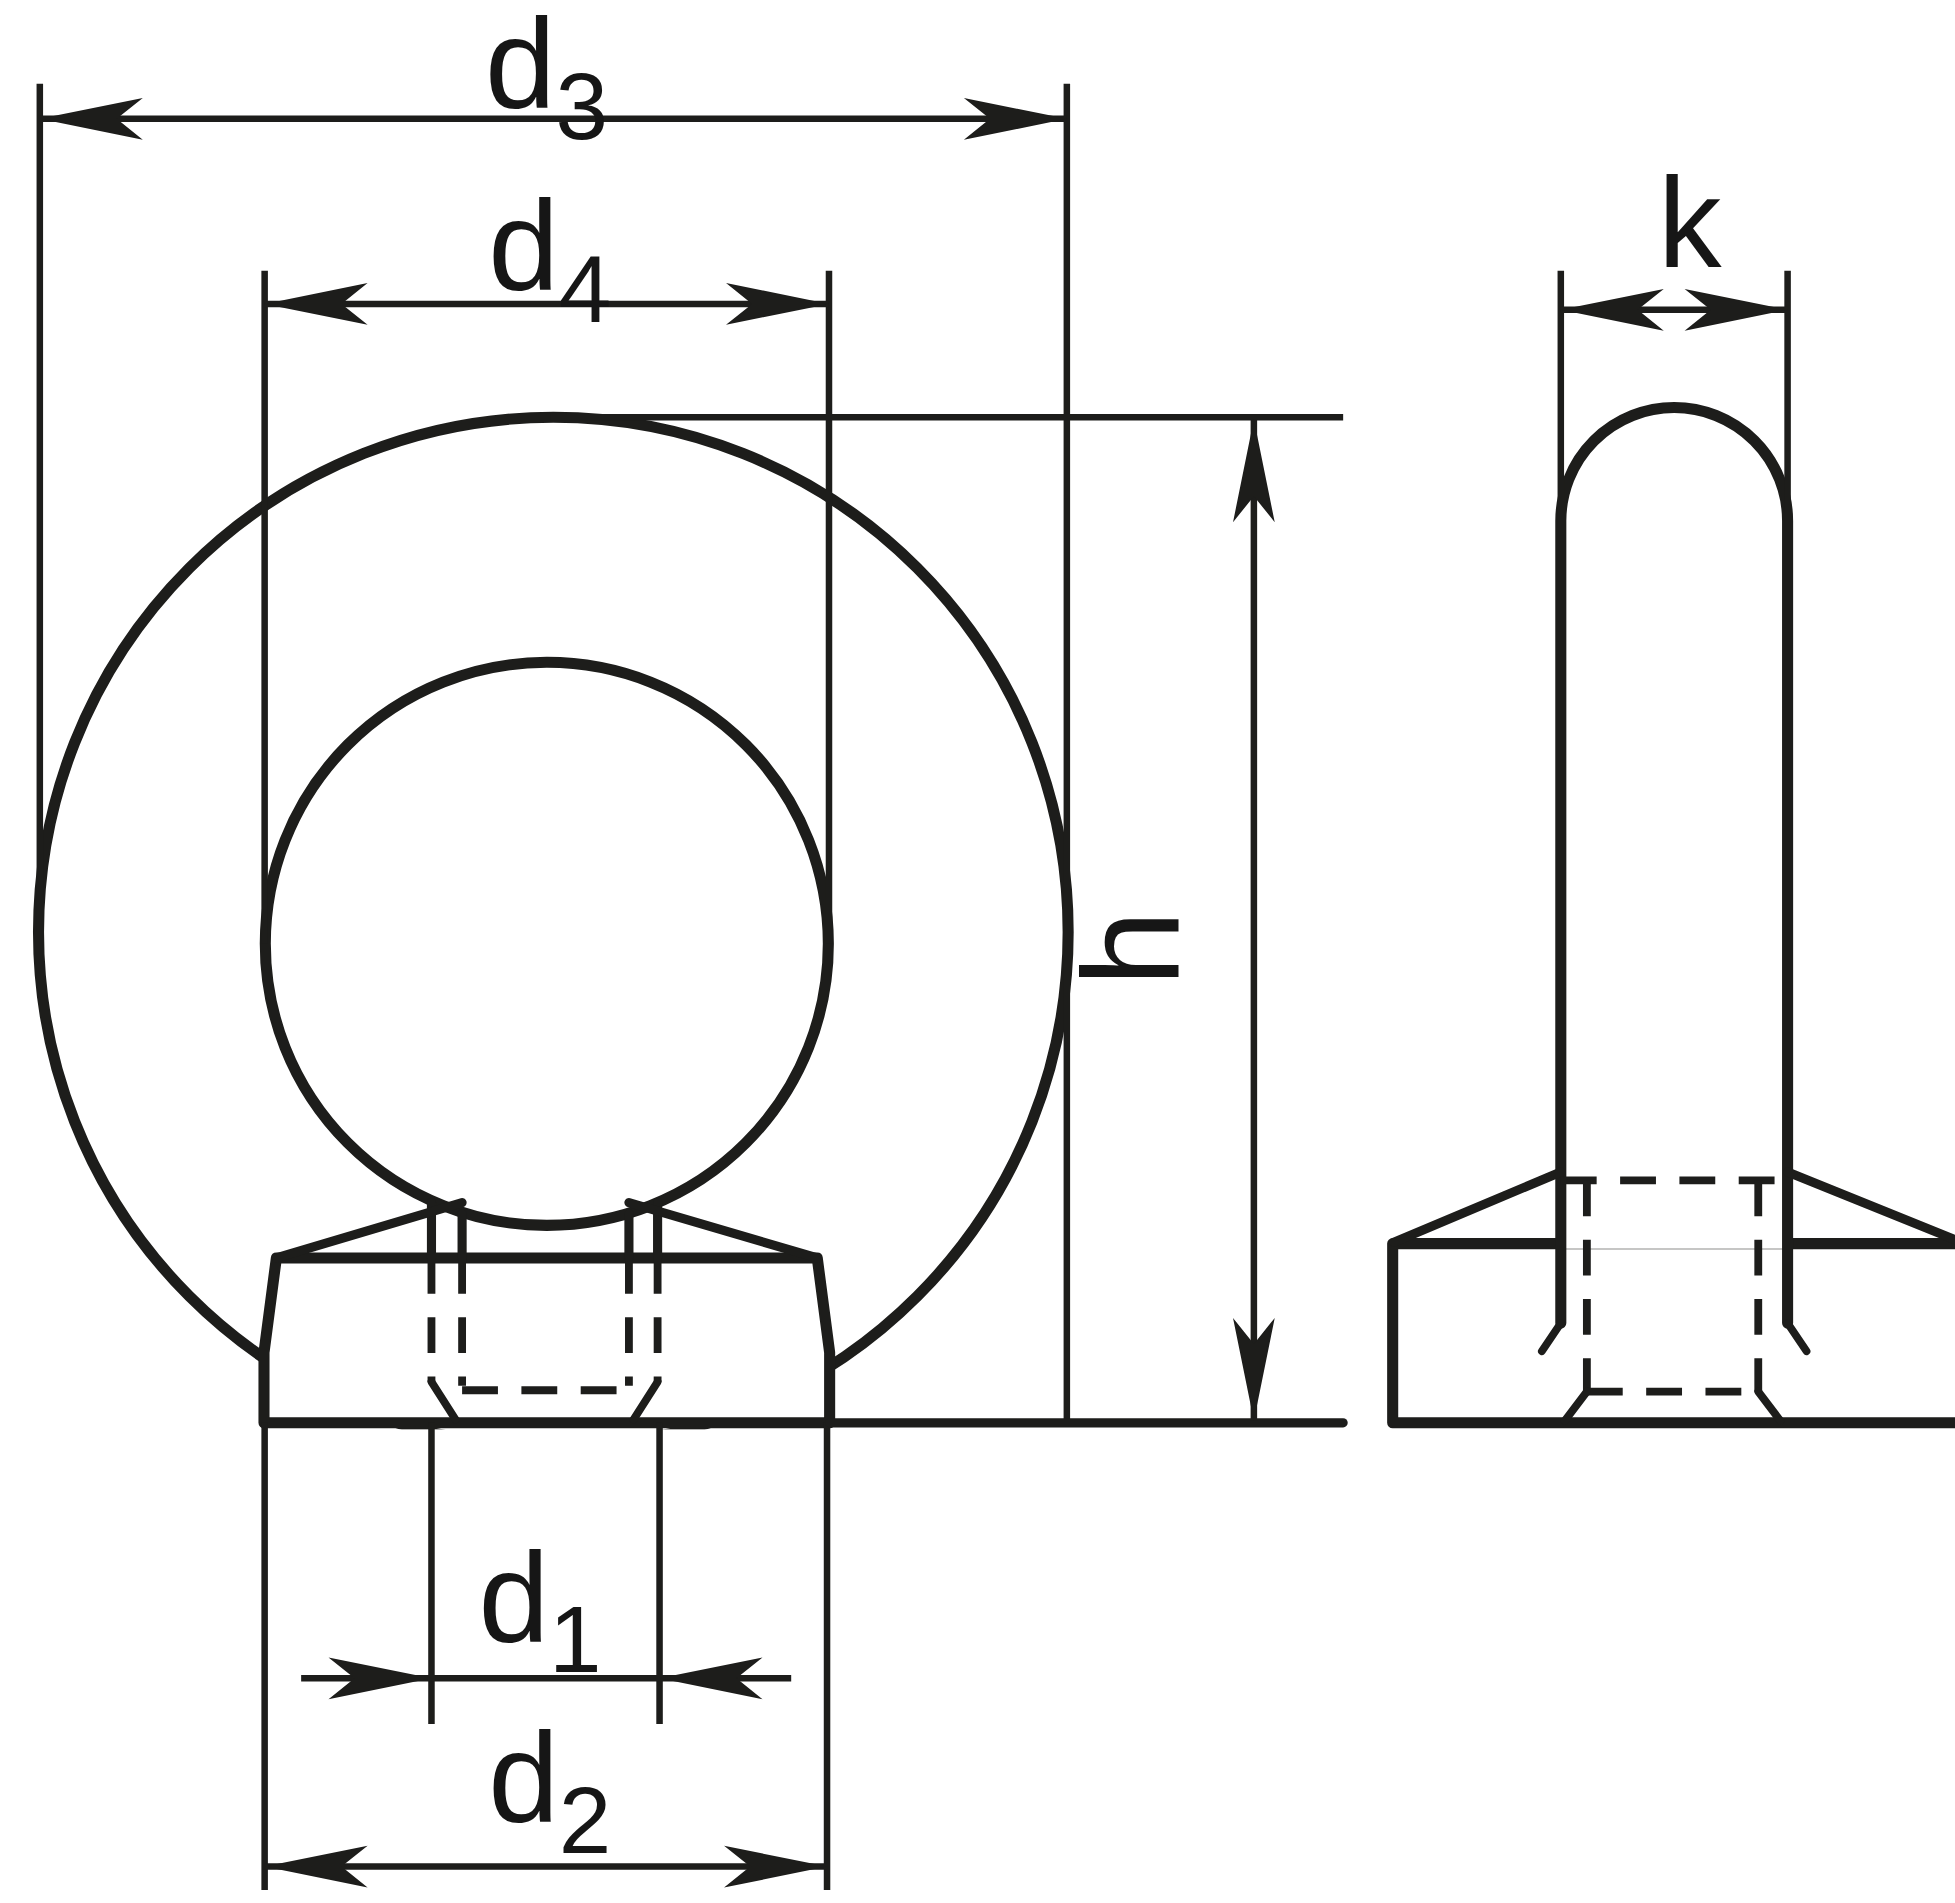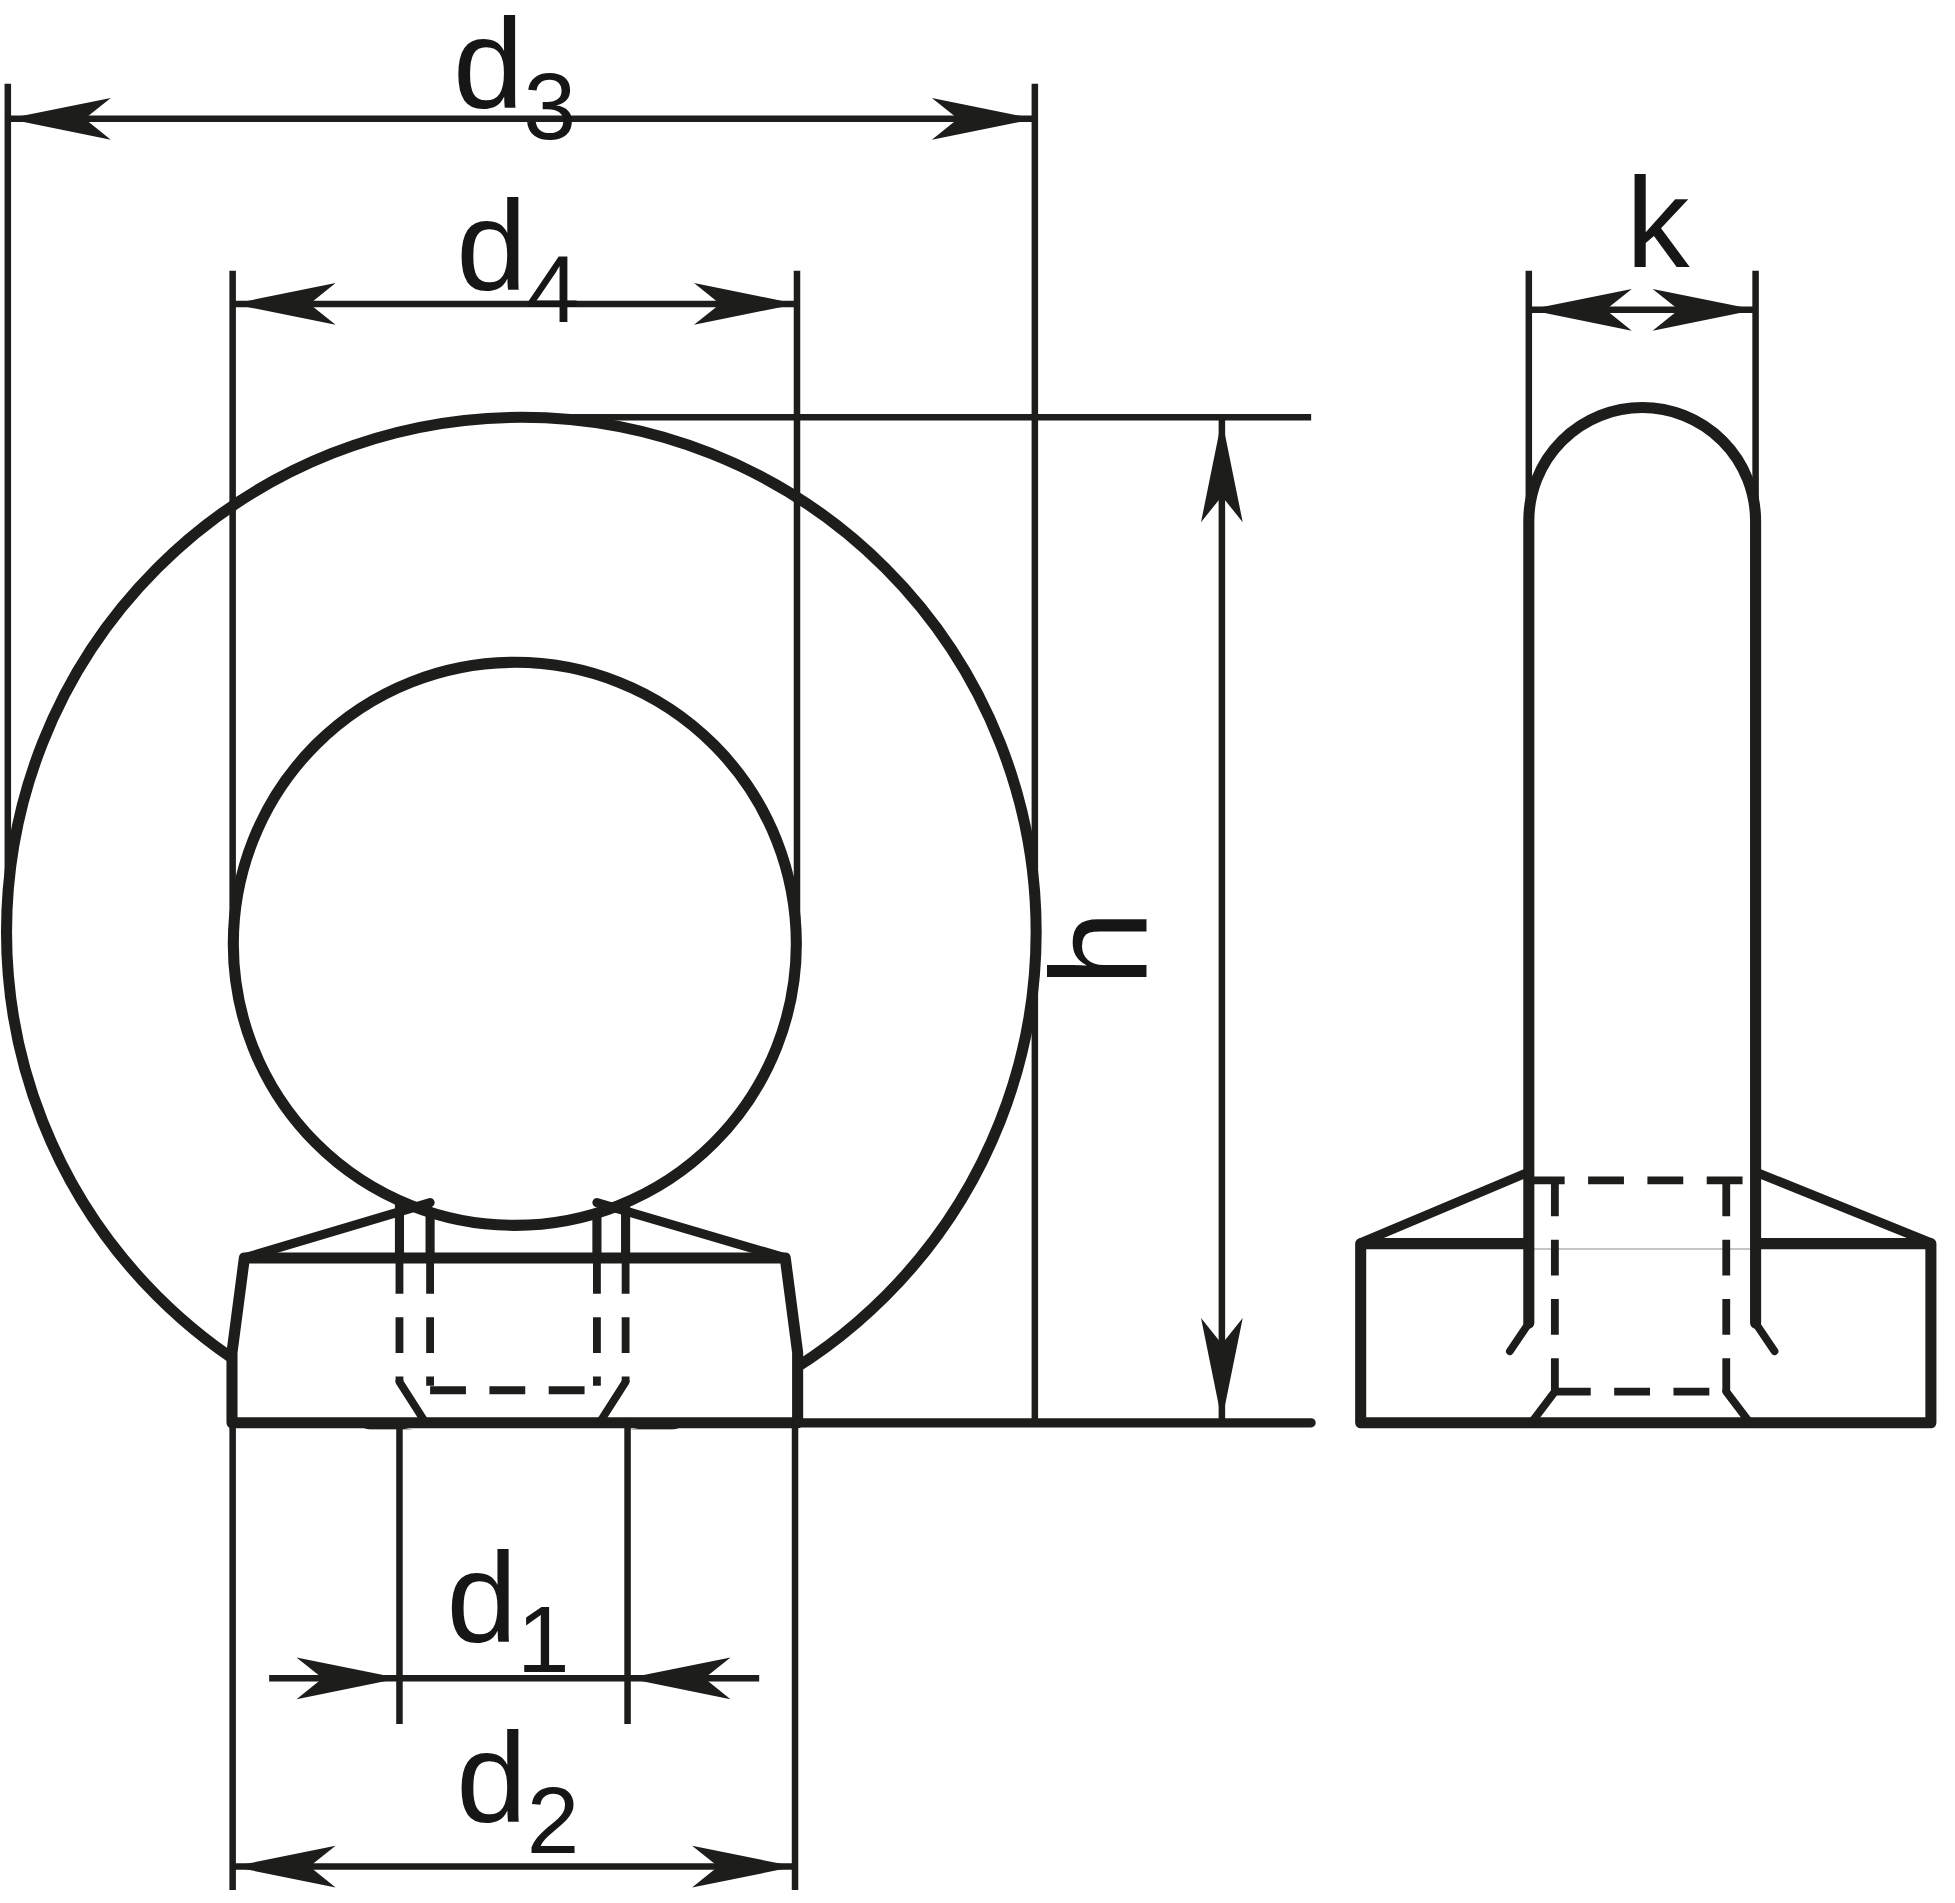--- a/index.html
+++ b/index.html
@@ -1,16 +1,16 @@
 <!DOCTYPE html>
 <html style="font-size:10.4px"><head>
 <meta charset="utf-8">
 <style>
   html,body{margin:0;padding:0;background:#ffffff;}
-  .stage{width:1809px;height:1904px;position:relative;background:#ffffff;}
+  .stage{width:1809px;height:1904px;position:relative;background:#ffffff;margin-left:32px;}
   svg{display:block;}
   .ol{stroke:#1d1d1b;stroke-width:17;fill:none;stroke-linecap:round;stroke-linejoin:round;}
   .ml{stroke:#1d1d1b;stroke-width:14;fill:none;stroke-linecap:round;}
   .xl{stroke:#1d1d1b;stroke-width:10;fill:none;stroke-linecap:butt;}
   .dim{stroke:#1d1d1b;stroke-width:10;fill:none;stroke-linecap:butt;}
   .dash{stroke:#1d1d1b;stroke-width:12;fill:none;stroke-dasharray:55 36;stroke-linecap:butt;}
   .chf{stroke:#1d1d1b;stroke-width:12;fill:none;stroke-linecap:round;}
   .arr{fill:#1d1d1b;stroke:none;}
   .wfill{fill:#ffffff;stroke:none;}
   .nut{fill:#ffffff;stroke:#1d1d1b;stroke-width:17;stroke-linejoin:round;}

